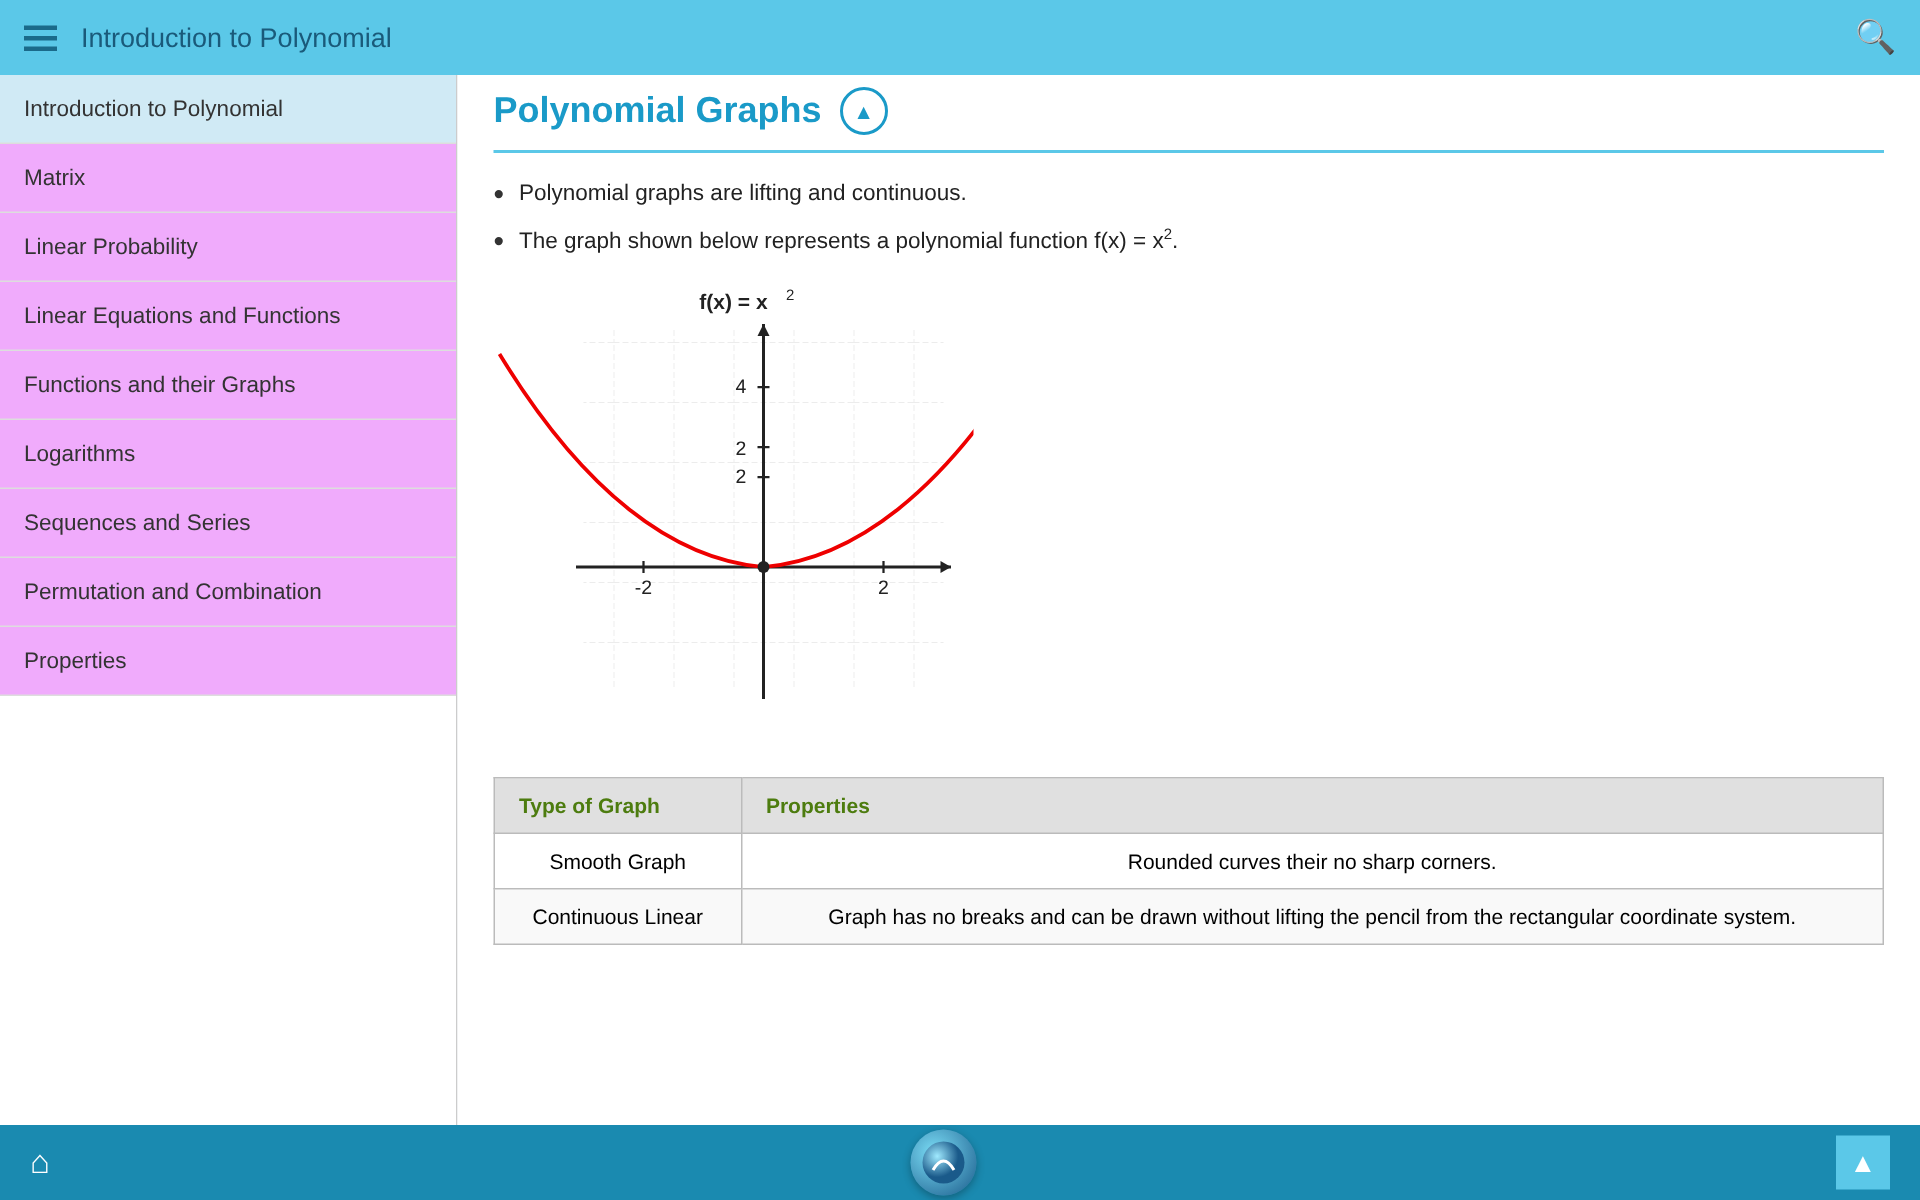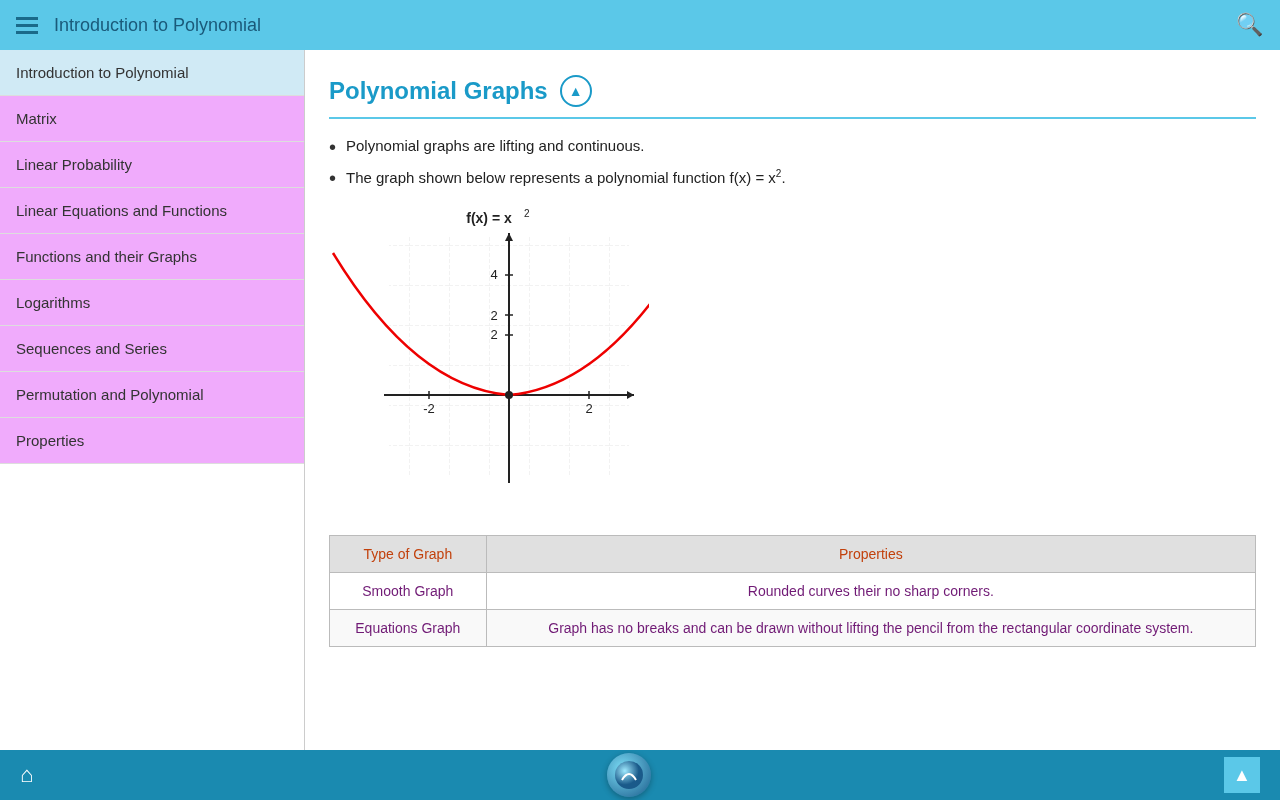--- a/index.html
+++ b/index.html
@@ -47,21 +47,21 @@
     }
     .sidebar-item.active {
       background: #d0eaf5;
     }
 
     
     .content {
       flex: 1;
       background: #fff;
       overflow-y: auto;
-      padding: 25px 24px;
+      padding: 8px 24px;
       position: relative;
     }
 
     
     .page-title-row {
       display: flex;
       align-items: center;
       gap: 12px;
       border-bottom: 2px solid #5bc8e8;
       padding-bottom: 10px;
@@ -113,29 +113,29 @@
     
     .prop-table {
       width: 100%;
       border-collapse: collapse;
       font-size: 14px;
     }
     .prop-table th {
       background: #e0e0e0;
       border: 1px solid #bbb;
       padding: 10px 16px;
-      text-align: center;
-      font-weight: normal;
-      color: #c2410c;
+      text-align: left;
+      font-weight: bold;
+      color: #4d7c0f;
     }
     .prop-table td {
       border: 1px solid #bbb;
       padding: 10px 16px;
       text-align: center;
-      color: #701a75;
+      color: #000000;
       background: #fff;
     }
     .prop-table tr:nth-child(even) td { background: #f9f9f9; }
 
     
     .bottom-bar {
       background: #1a8ab0;
       height: 50px;
       display: flex;
       align-items: center;
@@ -186,21 +186,21 @@
 <div class="main-area">
 
   <div class="sidebar">
     <div class="sidebar-item active">Introduction to Polynomial</div>
     <div class="sidebar-item">Matrix</div>
     <div class="sidebar-item">Linear Probability</div>
     <div class="sidebar-item">Linear Equations and Functions</div>
     <div class="sidebar-item">Functions and their Graphs</div>
     <div class="sidebar-item">Logarithms</div>
     <div class="sidebar-item">Sequences and Series</div>
-    <div class="sidebar-item">Permutation and Polynomial</div>
+    <div class="sidebar-item">Permutation and Combination</div>
     <div class="sidebar-item">Properties</div>
   </div>
 
   <div class="content">
 
     <div class="page-title-row">
       <span class="page-title">Polynomial Graphs</span>
       <div class="up-icon">▲</div>
     </div>
 
@@ -280,21 +280,21 @@
           <th>Type of Graph</th>
           <th>Properties</th>
         </tr>
       </thead>
       <tbody>
         <tr>
           <td>Smooth Graph</td>
           <td>Rounded curves their no sharp corners.</td>
         </tr>
         <tr>
-          <td>Equations Graph</td>
+          <td>Continuous Linear</td>
           <td>Graph has no breaks and can be drawn without lifting the pencil from the rectangular coordinate system.</td>
         </tr>
       </tbody>
     </table>
 
   </div>
 </div>
 
 <div class="bottom-bar">
   <span class="home-icon">⌂</span>

